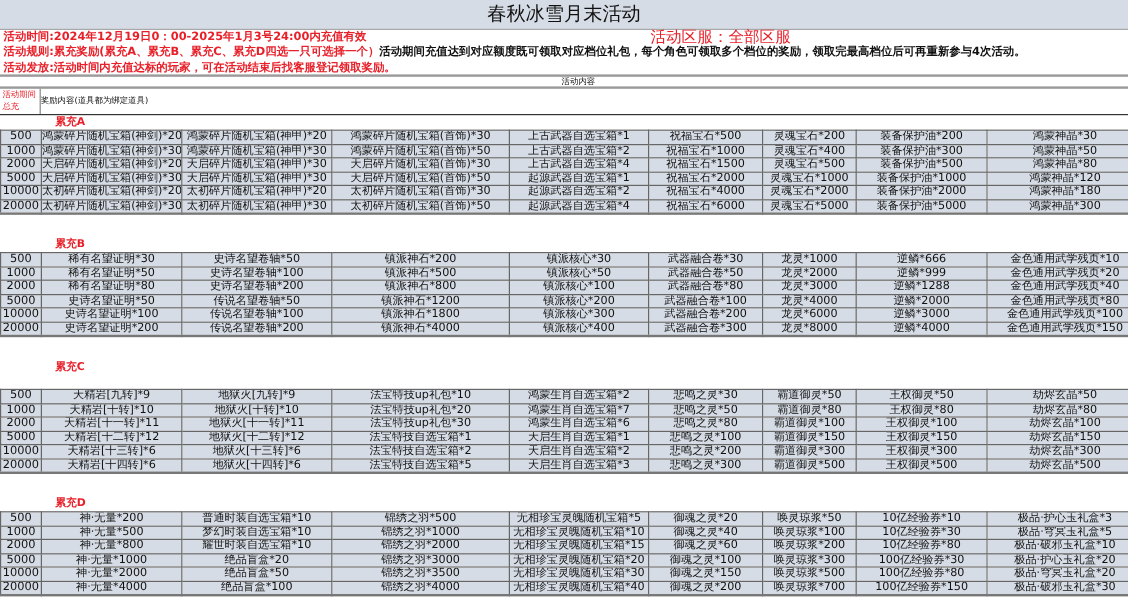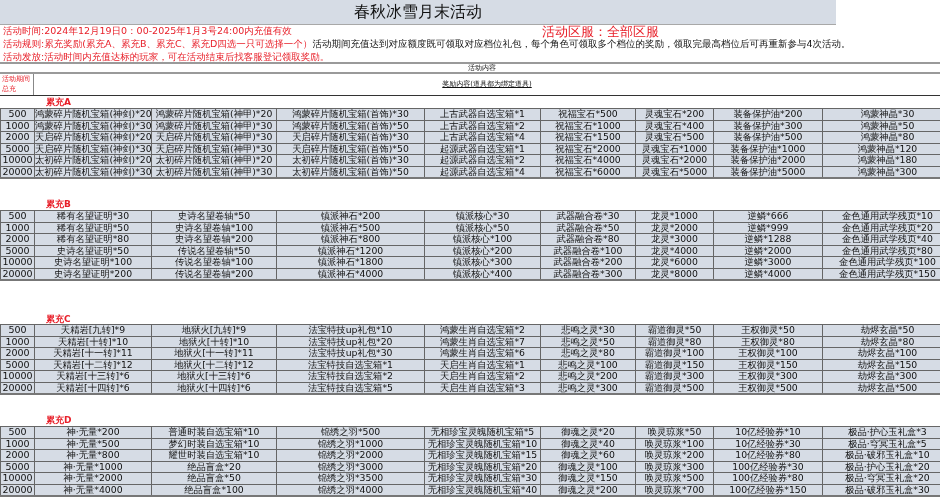--- a/index.html
+++ b/index.html
@@ -1,24 +1,24 @@
 <!DOCTYPE html>
 <html><head>
 <meta charset="utf-8">
 <style>
   html, body { margin:0; padding:0; }
   body { width:940px; height:500px; overflow:hidden; background:#ffffff; font-family:"DejaVu Sans","Liberation Sans",sans-serif; position:relative; }
-  .title-bar { position:absolute; left:0; top:0; width:836px; height:24px; background:#d6dce5; border-bottom:1px solid #a8a8a8; text-align:center; font-family:"DejaVu Serif","Liberation Serif",serif; font-size:16px; line-height:24px; color:#111; }
-  .info-line { position:absolute; left:3px; font-size:9.5px; color:#e8202a; white-space:nowrap; line-height:14px; }
+  .title-bar { position:absolute; left:0; top:0; width:940px; height:24px; background:#d6dce5; border-bottom:1px solid #a8a8a8; text-align:center; font-family:"DejaVu Serif","Liberation Serif",serif; font-size:16px; line-height:24px; color:#111; }
+  .info-line { position:absolute; left:3px; font-size:9.5px; color:#e8202a; white-space:nowrap; line-height:14px;font-weight:bold; }
   .info-line .black { color:#111; }
   .region { position:absolute; left:542px; top:24px; font-size:13px; color:#e8202a; line-height:15px; }
   .sep { position:absolute; left:0; width:940px; border-top:2px solid #9a9a9a; }
   .content-label { position:absolute; left:0; top:64px; width:940px; text-align:center; font-size:7px; line-height:9px; color:#111;padding-left:12px; }
   .hdr-left { position:absolute; left:0; top:74px; width:34px; height:21px; font-size:7px; line-height:10px; color:#e8202a; padding-left:2px; box-sizing:border-box; border-right:1px solid #888; }
-  .hdr-main { position:absolute; left:34px; top:74px; width:906px; height:21px; text-align:center; font-size:7px; line-height:21px; color:#111;text-decoration:underline; }
+  .hdr-main { position:absolute; left:34px; top:74px; width:906px; height:21px; text-align:left; font-size:7px; line-height:21px; color:#111; }
   .hdr-bottom { position:absolute; left:0; top:95px; width:940px; border-top:1px solid #333; }
   .sec-label { position:absolute; left:2px; font-size:9px; font-weight:bold; color:#e8202a; line-height:11px;margin-left:44px; }
   table.tier { position:absolute; left:0; width:940px; border-collapse:collapse; table-layout:fixed; }
   table.tier td { background:#d6dce5; border:1px solid #666; font-size:9.3px; height:10.5px; line-height:10.5px; padding:0; text-align:center; white-space:nowrap; overflow:hidden; color:#111; }
   table.tier td.amt { font-size:9.5px; }
   table.tier { border-bottom:2px solid #777; }
 </style>
 </head>
 <body>
 
@@ -194,21 +194,21 @@
           <td>传说名望卷轴*200</td>
           <td>镇派神石*4000</td>
           <td>镇派核心*400</td>
           <td>武器融合卷*300</td>
           <td>龙灵*8000</td>
           <td>逆鳞*4000</td>
           <td>金色通用武学残页*150</td>
         </tr>
       </tbody>
     </table>
-    <div class="sec-label" style="top: 314px; text-align: right;">累充C</div>
+    <div class="sec-label" style="top: 301px; text-align: right;">累充C</div>
     <table class="tier" style="top: 324px;">
       <colgroup>
         <col style="width: 34px;">
         <col style="width: 117px;">
         <col style="width: 125px;">
         <col style="width: 148px;">
         <col style="width: 116px;">
         <col style="width: 95px;">
         <col style="width: 78px;">
         <col style="width: 109px;">

